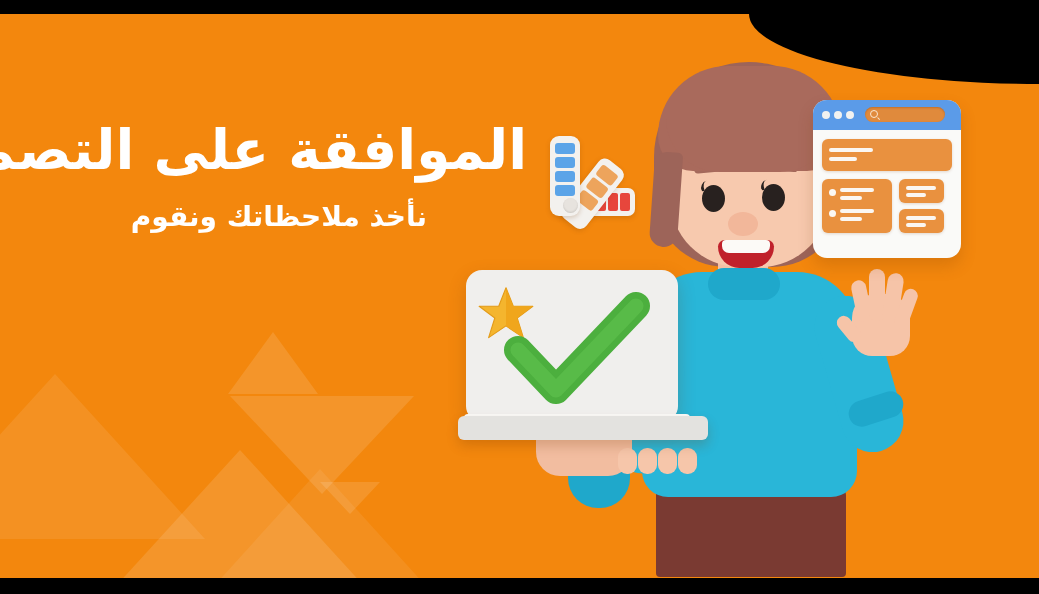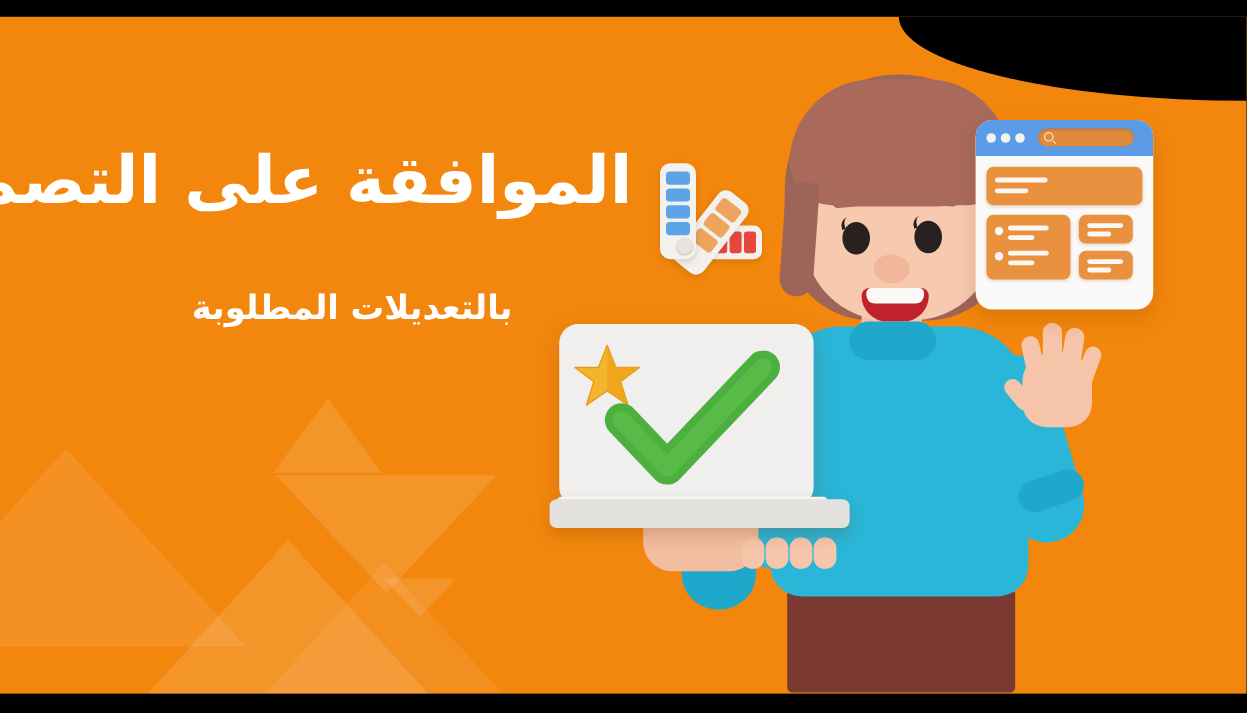--- a/index.html
+++ b/index.html
@@ -188,22 +188,21 @@
     <div class="tri tri-up" id="t5"></div>
     <div class="tri tri-up" id="t6"></div>
     <div class="tri tri-up" id="t1"></div>
     <div class="tri tri-dn" id="t2"></div>
     <div class="tri tri-up" id="t3"></div>
     <div class="tri tri-dn" id="t4"></div>
 
     <div class="text-block">
       <h1 class="headline">الموافقة على التصميم</h1>
       <p class="subhead">
-        <br>
-        <span>بالتعديلات المطلوبة</span>
+        <span>نأخذ ملاحظاتك ونقوم</span><br>
       </p>
     </div>
 
     <div class="swatch">
       <div class="sw-card sw-top">
         <span class="chip c1"></span>
           <span class="chip c2"></span>
         <span class="chip c3"></span>
           <span class="chip c4"></span>
       </div>

